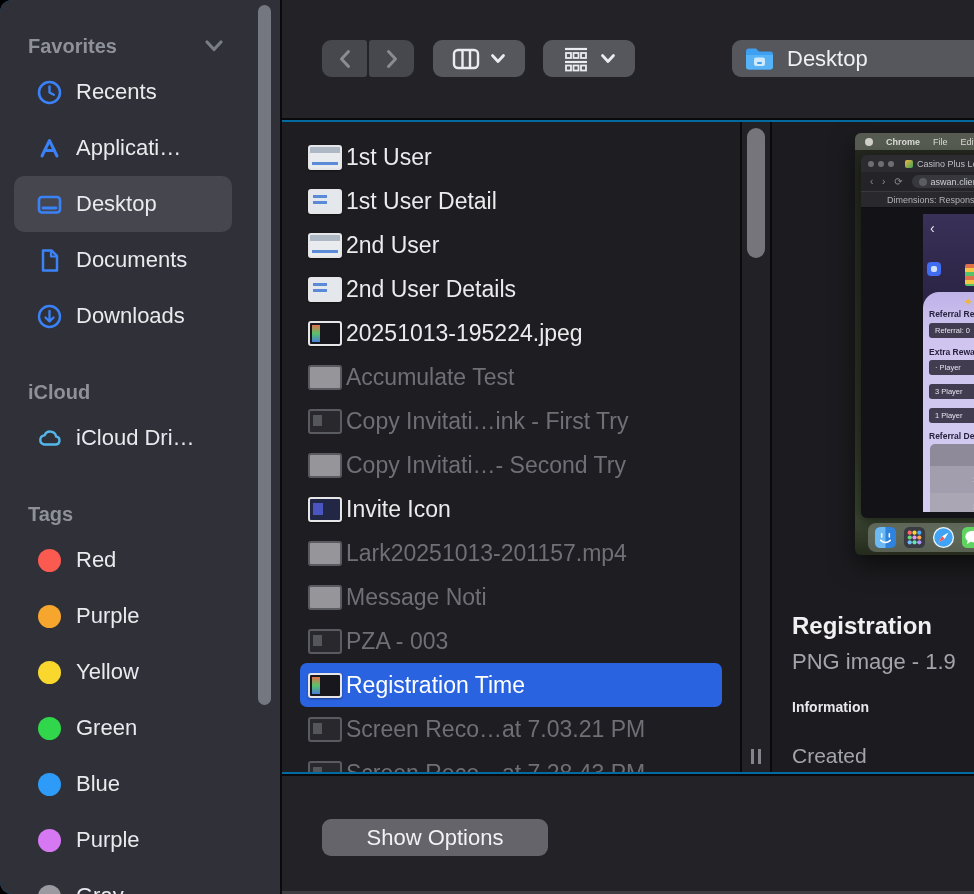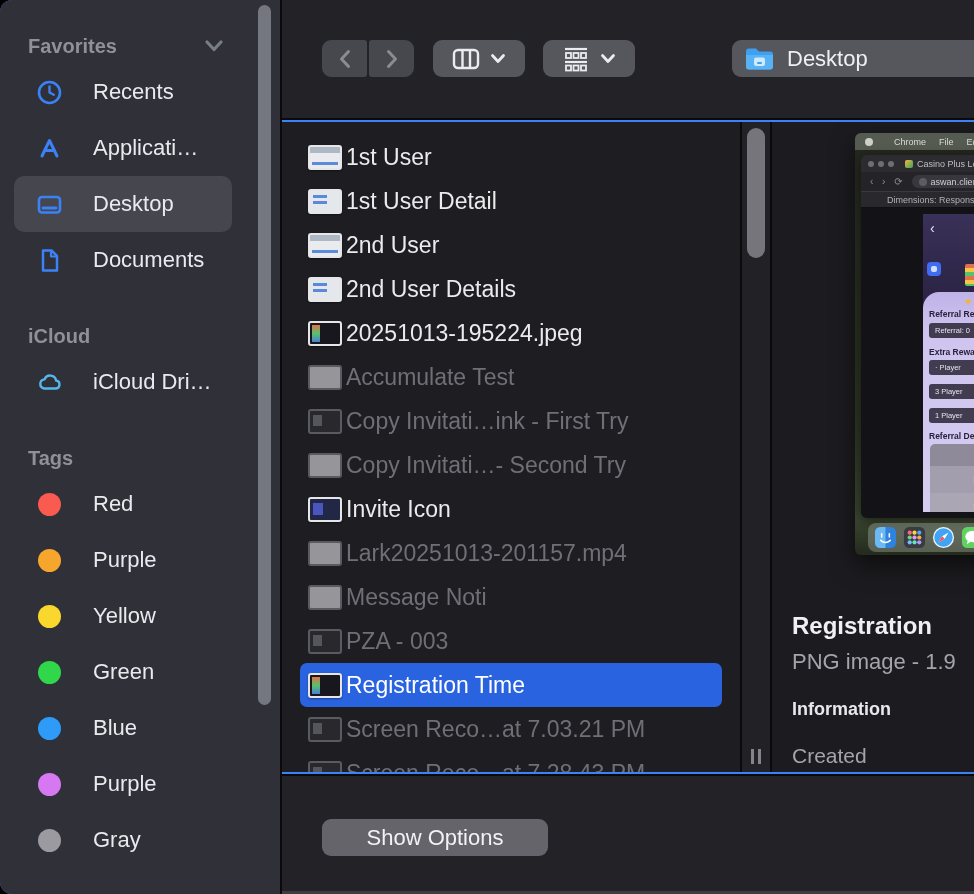--- a/index.html
+++ b/index.html
@@ -1,27 +1,27 @@
 <!DOCTYPE html>
 <html style="--sel: #2a63e0; --accent: #3b82f7;"><head>
 <meta charset="utf-8">
 <style>
   :root{ --sel:#2a63e0; --accent:#3b82f7; }
   *{box-sizing:border-box;}
   html,body{margin:0;padding:0;}
   body{width:974px;height:894px;overflow:hidden;background:#000;font-family:"Liberation Sans",sans-serif;}
-  .window{position:relative;width:974px;height:894px;border-radius:12px 0 0 12px;overflow:hidden;background:#3b82f6;}
+  .window{position:relative;width:974px;height:894px;border-radius:12px 0 0 12px;overflow:hidden;background:#0369a1;}
 
   
   .sidebar{position:absolute;left:0;top:0;bottom:0;width:282px;background:#2f3038;border-right:2px solid #0a0a0c;overflow:hidden;}
   .sb-inner{padding-top:28px;}
   .sb-header{height:36px;display:flex;align-items:center;margin:0 56px 0 28px;color:#8e919a;font-size:20px;font-weight:700;}
   .sb-header .chev{margin-left:auto;display:flex;}
   .sb-header.mt{margin-top:30px;}
-  .sb-item{height:56px;margin:0 48px 0 14px;border-radius:10px;display:flex;align-items:center;padding-left:22px;gap:30px;color:#eaeaee;font-size:22px;}
+  .sb-item{height:56px;margin:0 48px 0 14px;border-radius:10px;display:flex;align-items:center;padding-left:22px;gap:13px;color:#eaeaee;font-size:22px;}
   .sb-item.selected{background:#45464e;}
   .sb-icon{width:27px;height:27px;flex:none;display:flex;align-items:center;justify-content:center;}
   .sb-icon svg{width:27px;height:27px;display:block;}
   .tag-dot{width:23px;height:23px;border-radius:50%;margin:0 2px;flex:none;}
   .sb-scroll{position:absolute;top:5px;right:9px;width:13px;height:700px;border-radius:7px;background:#7c7f87;opacity:.9;}
 
   
   .main{position:absolute;left:282px;right:0;top:0;bottom:0;}
   .toolbar{position:absolute;top:0;left:0;right:0;height:120px;background:#232327;border-bottom:2px solid #0a0a0c;}
   .tb-btn{position:absolute;top:40px;height:37px;border-radius:9px;background:#56575d;display:flex;align-items:center;justify-content:center;gap:10px;}
@@ -57,21 +57,21 @@
   
   .gutter{position:absolute;left:458px;top:0;bottom:0;width:32px;background:#212126;border-left:2px solid #0a0a0c;border-right:2px solid #0a0a0c;}
   .g-thumb{position:absolute;left:5px;top:6px;width:18px;height:130px;border-radius:9px;background:#75757b;}
   .g-handle{position:absolute;bottom:8px;left:50%;transform:translateX(-50%);display:flex;gap:4px;}
   .g-handle i{display:block;width:3px;height:15px;background:#84848a;}
 
   
   .preview{position:absolute;left:490px;top:0;right:0;bottom:0;background:#1c1c20;overflow:hidden;}
   .shot{position:absolute;left:83px;top:11px;width:675px;height:422px;border-radius:6px;overflow:hidden;background:linear-gradient(180deg,#23261e 0%,#2c3324 70%,#3a4530 92%,#242a1c 100%);box-shadow:0 10px 24px rgba(0,0,0,.55);}
   .menubar{height:17px;display:flex;align-items:center;gap:13px;padding-left:10px;background:#565b51;color:#dadad6;font-size:9px;}
-  .menubar .mb-app{font-weight:400;margin-left:8px;}
+  .menubar .mb-app{font-weight:700;}
   .apple{width:8px;height:8px;border-radius:50%;background:#cfcfc9;flex:none;}
   .bwin{position:absolute;left:6px;top:22px;width:600px;height:363px;background:#232327;border-radius:6px;box-shadow:0 4px 14px rgba(0,0,0,.5);}
   .btitle{height:17px;display:flex;align-items:center;padding-left:7px;gap:4px;background:#2c2c30;border-radius:6px 6px 0 0;}
   .tl-dot{width:6px;height:6px;border-radius:50%;background:#6f6f73;flex:none;}
   .favicon{width:8px;height:8px;border-radius:2px;background:linear-gradient(135deg,#f6b73c,#3aa35b);margin-left:7px;flex:none;}
   .btab{font-size:9px;color:#bfbfc6;white-space:nowrap;}
   .burl{height:19px;display:flex;align-items:center;gap:6px;padding-left:9px;background:#242428;}
   .nav-glyphs{color:#8b8b91;font-size:10px;letter-spacing:3px;white-space:nowrap;}
   .urlpill{display:flex;align-items:center;gap:4px;height:13px;border-radius:7px;background:#37373d;padding:0 7px;width:500px;}
   .urlpill .uc{width:8px;height:8px;border-radius:50%;background:#5c5c63;flex:none;}
@@ -91,21 +91,21 @@
   #ref-pill{top:31px;}
   .stable{position:absolute;left:7px;top:152px;width:120px;border-radius:5px 5px 0 0;overflow:hidden;}
   .sth{height:22px;background:#8e8a99;color:#f5f4f8;font-size:8px;font-weight:700;display:flex;align-items:center;justify-content:center;}
   .str{height:27px;display:flex;align-items:center;justify-content:center;color:#f2f1f6;font-size:7.5px;}
   .str:nth-child(2){background:#a29eae;} .str:nth-child(3){background:#aaa6b4;}
   .dock{position:absolute;left:13px;bottom:3px;height:29px;display:flex;align-items:center;gap:6px;padding:0 6px;background:rgba(205,215,205,.30);border-radius:8px;}
   .dock svg{width:23px;height:23px;display:block;}
 
   .pv-title{position:absolute;left:20px;top:490px;font-size:24px;font-weight:700;color:#f0f0f2;white-space:nowrap;}
   .pv-meta{position:absolute;left:20px;top:527px;font-size:22px;color:#a4a4ab;white-space:nowrap;}
-  .pv-info{position:absolute;left:20px;top:577px;font-size:18px;font-weight:700;color:#e8e8ec;}
+  .pv-info{position:absolute;left:20px;top:577px;font-size:14px;font-weight:700;color:#e8e8ec;}
   .pv-created{position:absolute;left:20px;top:622px;font-size:21px;color:#a4a4ab;}
 
   
   .bottom-bar{position:absolute;left:0;right:0;bottom:0;height:120px;background:#232327;border-top:2px solid #0a0a0c;}
   .show-opt{position:absolute;left:40px;top:43px;width:226px;height:37px;border-radius:9px;background:#64646a;color:#f2f2f4;font-size:22px;display:flex;align-items:center;justify-content:center;border:none;font-family:inherit;}
   .bottom-line{position:absolute;left:0;right:0;bottom:0;height:3px;background:#3c3c41;}
 </style>
 </head>
 <body>
 
@@ -149,20 +149,29 @@
           <span>Desktop</span>
         </div>
         <div class="sb-item">
           <span class="sb-icon">
             <svg viewBox="0 0 27 27">
               <path d="M7 3.5 h8.5 L21 9 v14.5 h-14 z" fill="none" stroke="#3b82f7" stroke-width="2.5" stroke-linejoin="round"></path>
               <path d="M15 4 v5.5 h5.5" fill="none" stroke="#3b82f7" stroke-width="2.2" stroke-linejoin="round"></path>
             </svg>
           </span>
           <span>Documents</span>
+        </div>
+        <div class="sb-item">
+          <span class="sb-icon">
+            <svg viewBox="0 0 27 27">
+              <circle cx="13.5" cy="13.5" r="10.5" fill="none" stroke="#3b82f7" stroke-width="2.4"></circle>
+              <path d="M13.5 8 V18 M9.5 14.5 L13.5 18.5 L17.5 14.5" fill="none" stroke="#3b82f7" stroke-width="2.3" stroke-linecap="round" stroke-linejoin="round"></path>
+            </svg>
+          </span>
+          <span>Downloads</span>
         </div>
         <div class="sb-header mt">
           <span>iCloud</span>
         </div>
         <div class="sb-item">
           <span class="sb-icon">
             <svg viewBox="0 0 27 27">
               <path d="M8 19.5 h11.5 a4 4 0 0 0 .6-7.95 A6 6 0 0 0 8.6 10.4 A4.6 4.6 0 0 0 8 19.5 z" fill="none" stroke="#55b8ea" stroke-width="2.4" stroke-linejoin="round"></path>
             </svg>
           </span>

